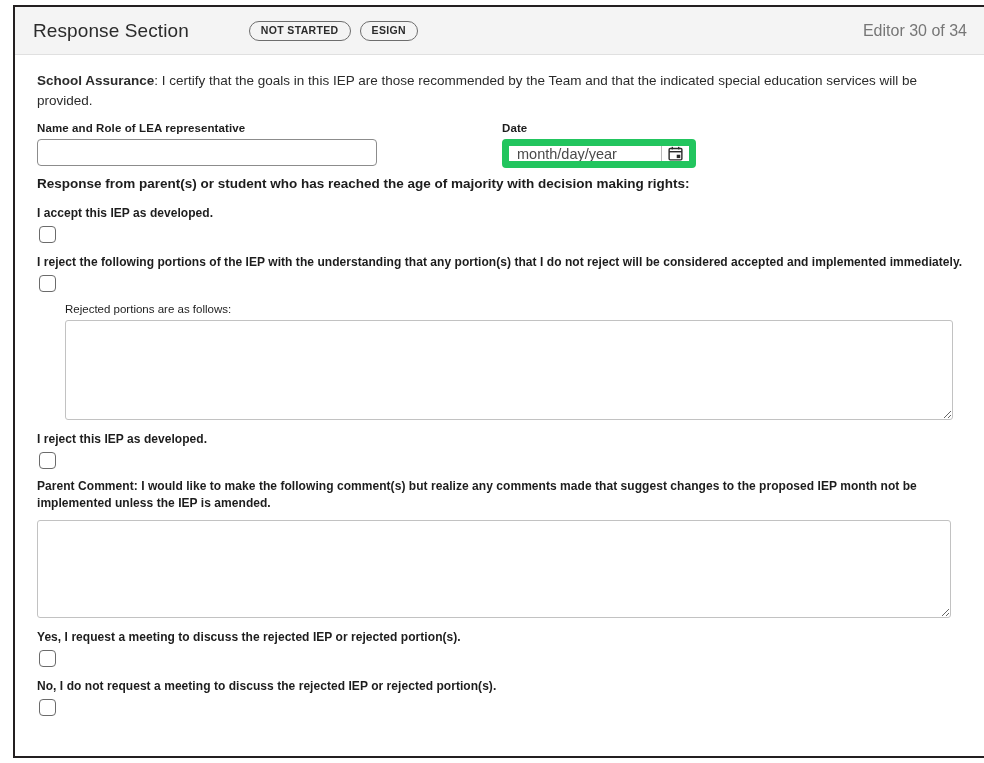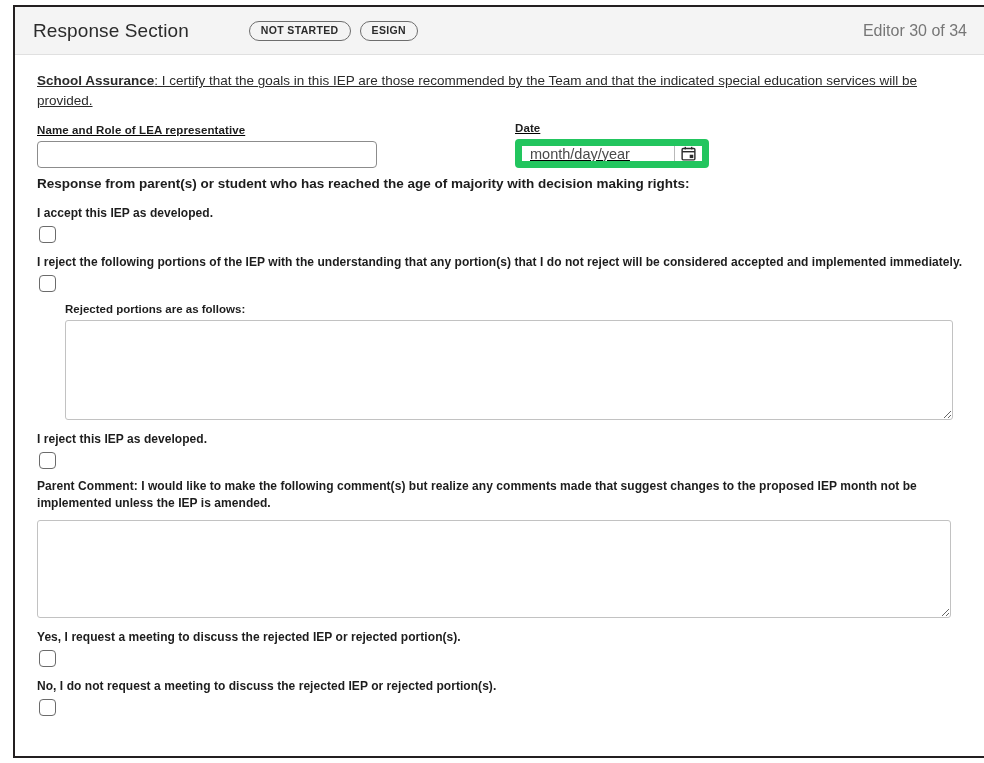--- a/index.html
+++ b/index.html
@@ -85,21 +85,20 @@
     padding: 16px 22px 10px 22px;
     box-sizing: border-box;
   }
 
   .para {
     font-size: 13.5px;
     line-height: 20px;
     color: #2b2b2b;
     margin: 0 0 4px 0;
     max-width: 910px;
-    text-decoration: underline;
   }
   .para .lead { font-weight: 700; }
 
   .subhead {
     font-size: 13.5px;
     font-weight: 700;
     color: #1d1d1d;
     line-height: 20px;
     margin: 6px 0 0 0;
   }
@@ -107,24 +106,23 @@
     font-size: 13.5px;
     line-height: 20px;
     color: #2b2b2b;
     margin: 0;
     max-width: 890px;
   }
 
   
   .field-row {
     display: flex;
-    align-items: flex-end;
+    align-items: flex-start;
     margin-top: 10px;
-    gap: 13px;
-    text-decoration: underline;
+    gap: 0;
   }
   .field {
     display: flex;
     flex-direction: column;
   }
   .field-lea  { width: 465px; }
   .field-date { width: 240px; }
 
   .field-label {
     font-size: 11.5px;
@@ -210,21 +208,21 @@
     cursor: pointer;
     appearance: none;
     -webkit-appearance: none;
     padding: 0;
   }
 
   
   .sub-block { margin-left: 28px; margin-top: 10px; }
   .sub-label {
     font-size: 11.5px;
-    font-weight: 700;
+    font-weight: 400;
     color: #1d1d1d;
     margin-bottom: 4px;
     line-height: 14px;
   }
   .ta {
     box-sizing: border-box;
     border: 1px solid #c2c2c2;
     border-radius: 3px;
     background: #ffffff;
     font-family: "Liberation Sans", sans-serif;

